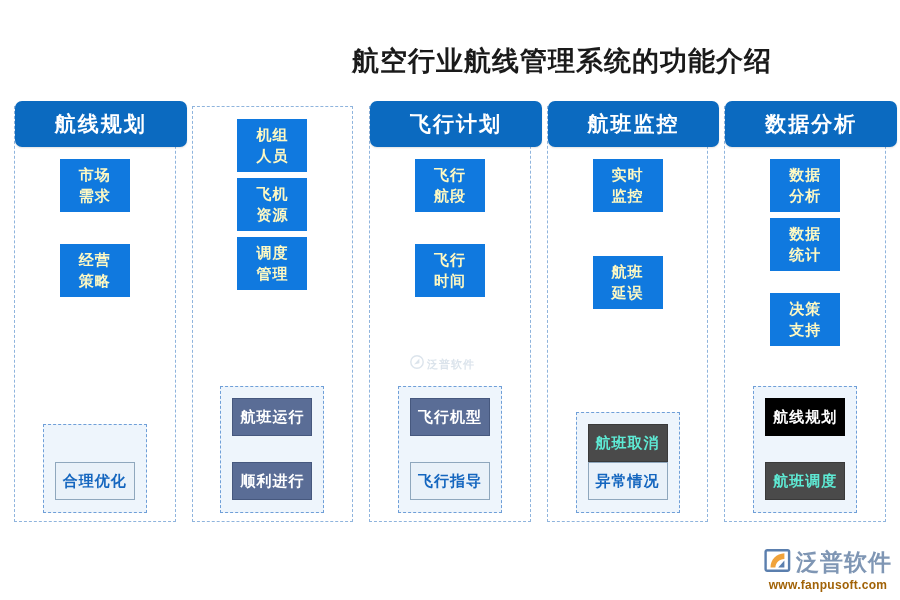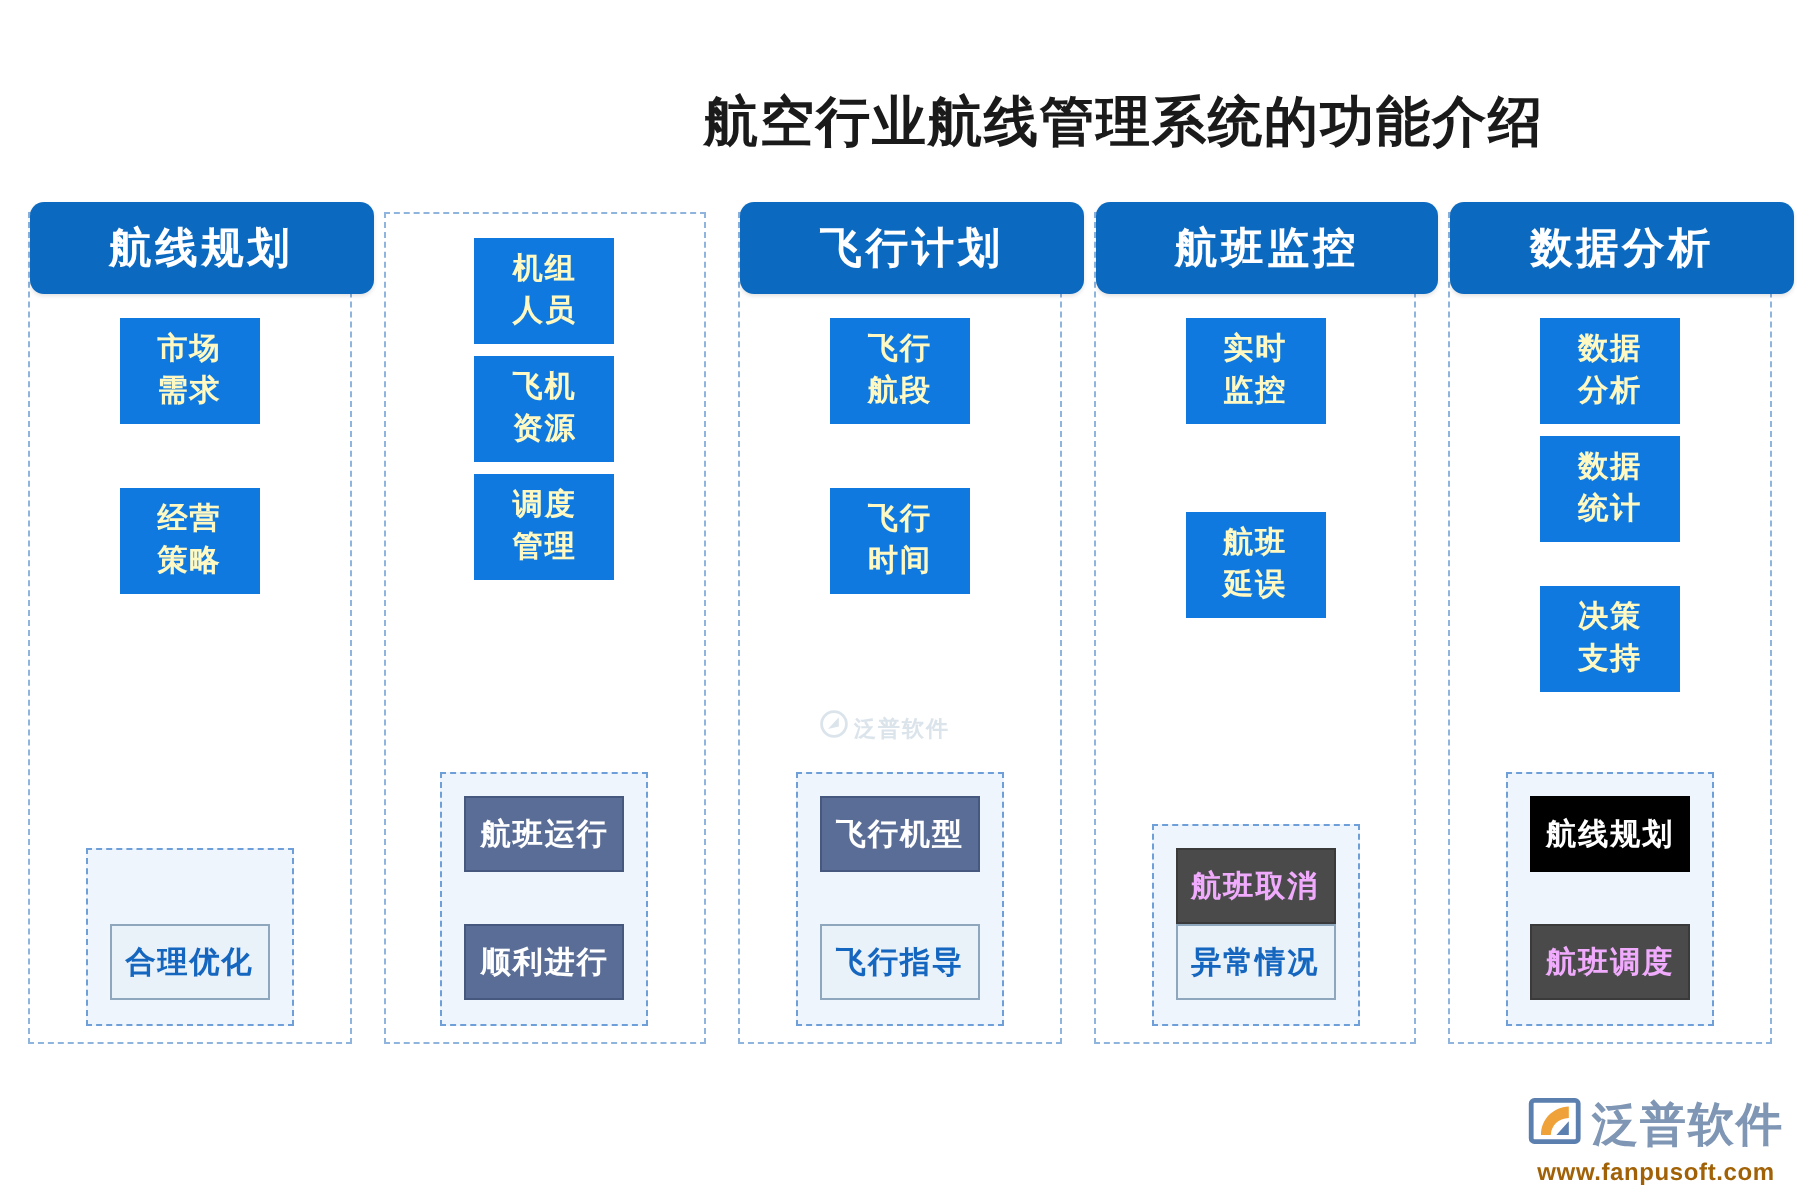--- a/index.html
+++ b/index.html
@@ -118,21 +118,21 @@
     box-sizing: border-box;
   }
 
   .sub-box.slate {
     background: #5a6d96;
     color: #ffffff;
     border: 1px solid #46587e;
   }
   .sub-box.dark {
     background: #4a4a4a;
-    color: #f0abfc;
+    color: #5eead4;
     border: 1px solid #3a3a3a;
   }
   .sub-box.black {
     background: #000000;
     color: #ffffff;
     border: 1px solid #000000;
   }
   .sub-box.light {
     background: #e9f1f9;
     color: #1566bf;

